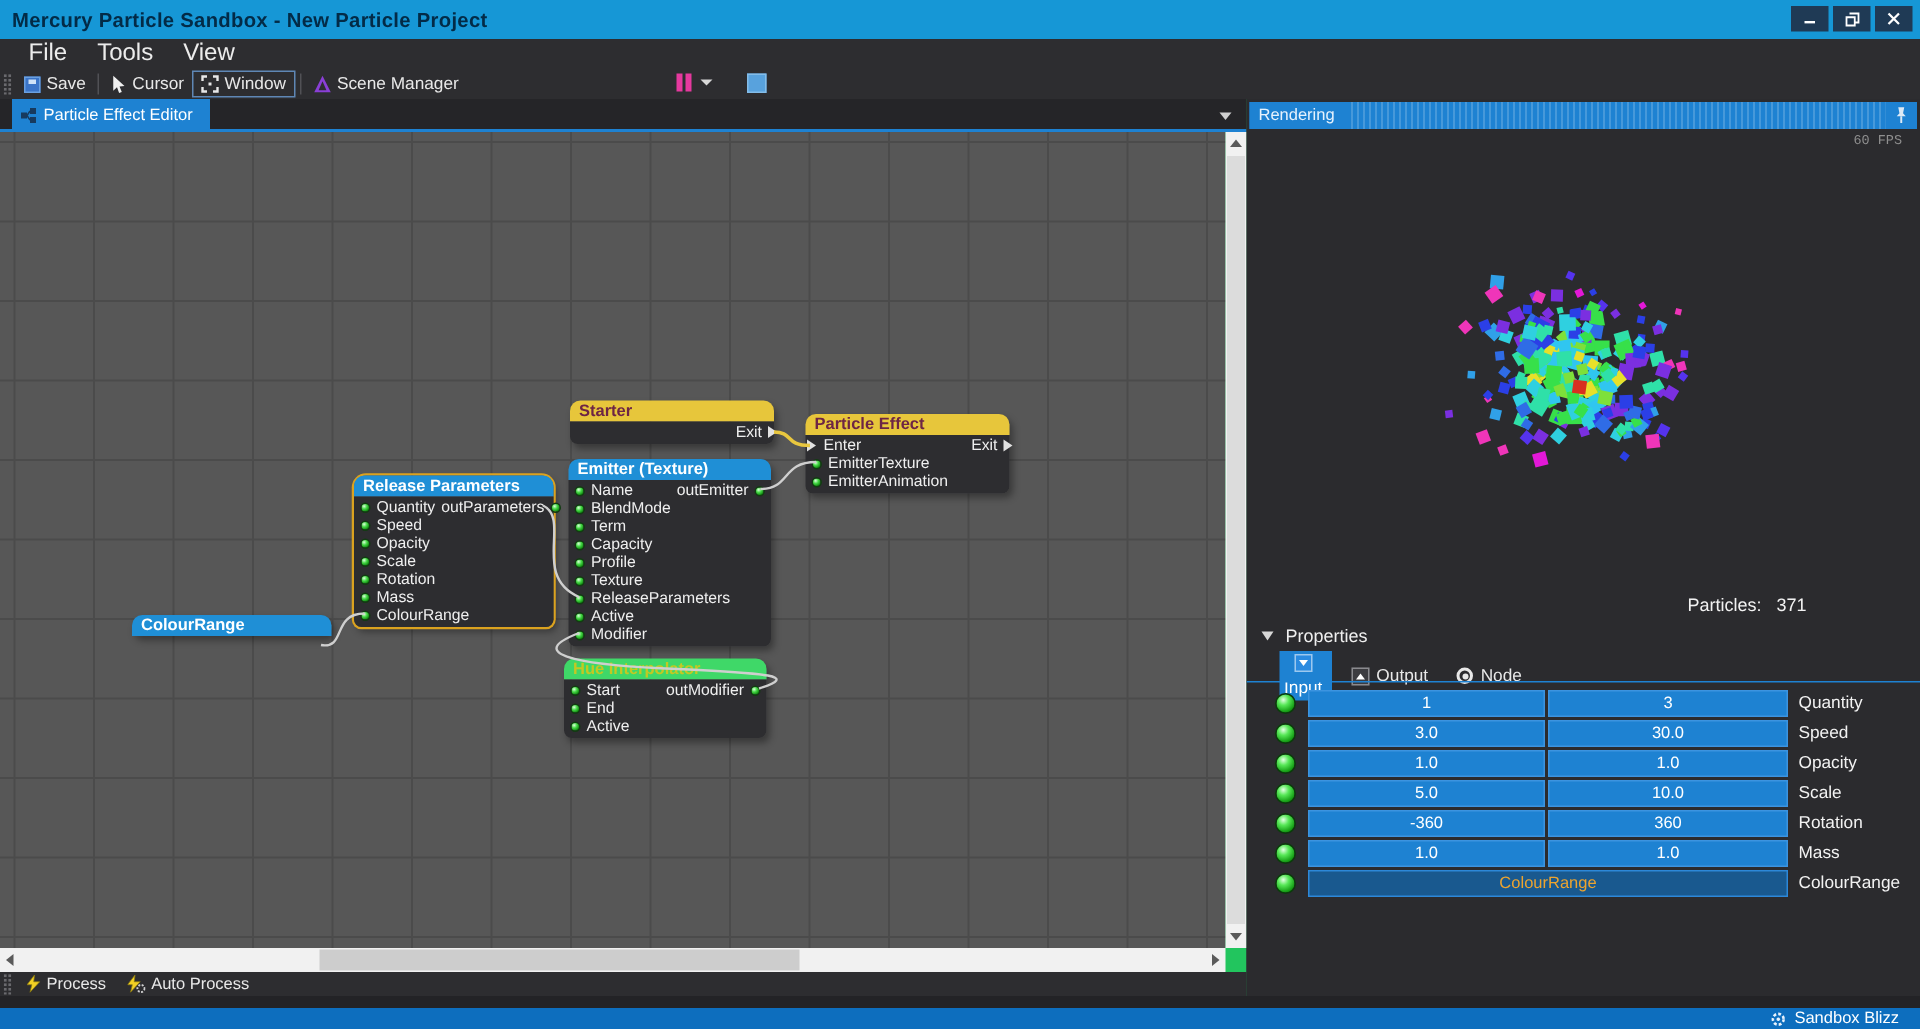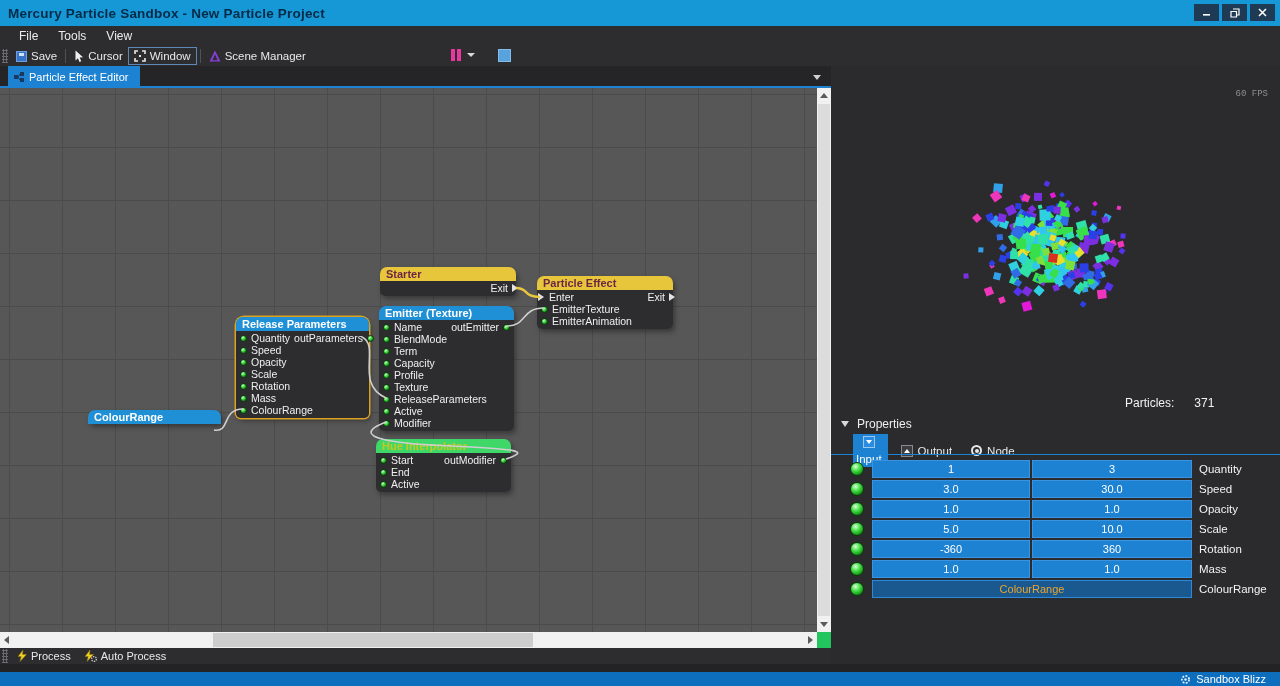--- a/index.html
+++ b/index.html
@@ -11,21 +11,21 @@
   .titlebar { position:absolute; left:0; top:0; width:100%; height:26px; background:#1697d6;
     display:flex; align-items:center; }
   .titlebar .title { color:#032b47; font-size:13.5px; font-weight:bold; padding-left:8px; letter-spacing:.2px; }
   .winbtns { position:absolute; right:5px; top:4px; display:flex; gap:3px; }
   .winbtn { width:25px; height:17px; background:#1f3a55; display:flex; align-items:center; justify-content:center; cursor:pointer; }
   .winbtn svg { display:block; }
 
   
   .menubar { position:absolute; left:0; top:26px; width:100%; height:20px; background:#2d2d30;
     display:flex; align-items:center; padding-left:10px; gap:2px; }
-  .menuitem { color:#ececec; font-size:12px; padding:2px 9px; }
+  .menuitem { color:#ececec; font-size:16px; padding:2px 9px; }
 
   
   .toolbar { position:absolute; left:0; top:46px; width:100%; height:20px; background:#2d2d30;
     display:flex; align-items:center; color:#e8e8e8; font-size:11.5px; }
   .grip { width:6px; height:14px; margin:0 3px 0 2px;
     background-image:radial-gradient(circle, #6a6a6e 1px, transparent 1.2px);
     background-size:3px 3px; }
   .tbtn { display:flex; align-items:center; gap:4px; padding:2px 5px; }
   .tbtn.outlined { border:1px solid #5f87b5; }
   .tsep { width:1px; height:14px; background:#515155; margin:0 3px; }
@@ -94,21 +94,21 @@
   .rightpanel { position:absolute; left:831px; top:0; width:449px; height:598px; background:#2b2b2e; }
   .render-header { position:absolute; left:2px; top:2px; width:445px; height:18px; background:#1e82d2;
     background-image:repeating-linear-gradient(90deg, rgba(255,255,255,.18) 0 1px, transparent 1px 4px);
     display:flex; align-items:center; }
   .render-header .rh-label { background:#1e82d2; color:#e6f2fd; font-size:11px; padding:0 8px 0 6px; height:18px; line-height:18px; }
   .pin { margin-left:auto; background:#1e82d2; height:18px; display:flex; align-items:center; padding:0 6px; }
   .render-area { position:absolute; left:0; top:20px; width:449px; height:578px; overflow:hidden; }
   .fps { position:absolute; right:12px; top:3px; color:#8f8f8f; font-size:9px;font-family:Liberation Mono, monospace; }
   .particles { position:absolute; left:0; top:0; width:449px; height:330px; }
   .particle { position:absolute; }
-  .pcount { position:absolute; left:294px; top:310px; color:#f2f2f2; font-size:12px; display:flex; gap:20px; }
+  .pcount { position:absolute; left:294px; top:310px; color:#f2f2f2; font-size:12px; display:flex; gap:10px; }
   .props-head { position:absolute; left:10px; top:331px; display:flex; align-items:center; gap:8px; color:#efefef; font-size:12px; }
   .tri-down { width:0; height:0; border-left:4.5px solid transparent; border-right:4.5px solid transparent; border-top:6px solid #d8d8d8; }
   .ptabs { position:absolute; left:22px; top:348px; display:flex; align-items:center; gap:10px; color:#e8e8e8; font-size:11.5px; }
   .ptab { display:flex; align-items:center; gap:5px; padding:2px 6px 2px 3px; }
   .ptab.active { background:#1e82d2; color:#fff;flex-direction:column; }
   .ptab-underline { position:absolute; left:0; top:368px; width:449px; height:1px; background:#1e82d2; }
   .icon-io { width:12px; height:12px; display:flex; align-items:center; justify-content:center; }
   .icon-io.in { background:#2b8be0; border:1px solid #9cc8ee; }
   .icon-io.out { background:#3c3c40; border:1px solid #8a8a8e; }
   .chev-d { width:0; height:0; border-left:3.5px solid transparent; border-right:3.5px solid transparent; border-top:4.5px solid #fff; }
@@ -388,20 +388,29 @@
           <svg width="12" height="12" viewBox="0 0 12 12">
               <polygon points="5,0 0,6.5 3.2,6.5 2,11.5 8.5,4.5 4.5,4.5" fill="#f2d024" stroke="#8a7a10" stroke-width="0.5"></polygon>
               <circle cx="9" cy="9" r="2.4" fill="none" stroke="#cfcfcf" stroke-width="1.3" stroke-dasharray="1.3 1"></circle>
             </svg>
           <span>Auto Process</span>
         </span>
       </div>
     </div>
 
     <div class="rightpanel">
+      <div class="render-header">
+        <span class="rh-label">Rendering</span>
+        <span class="pin">
+          <svg width="9" height="12" viewBox="0 0 9 12">
+              <path d="M2.5 0.5 h4 l-0.8 4 l1.8 2 h-6 l1.8 -2 z" fill="#dce9f5"></path>
+              <path d="M4.5 6.5 V11" stroke="#dce9f5" stroke-width="1.3"></path>
+            </svg>
+        </span>
+      </div>
       <div class="render-area">
         <span class="fps">60 FPS</span>
         <div class="particles" id="particles">
             <i class="particle" style="left: 191.435px; top: 170.552px; width: 6.43955px; height: 6.43955px; background: rgb(232, 224, 42); transform: translate(-50%, -50%) rotate(49.7993deg);"></i>
             <i class="particle" style="left: 197.14px; top: 162.941px; width: 6.75948px; height: 6.75948px; background: rgb(232, 224, 42); transform: translate(-50%, -50%) rotate(48.1266deg);"></i>
             <i class="particle" style="left: 220.338px; top: 149.036px; width: 6.74571px; height: 6.74571px; background: rgb(47, 208, 224); transform: translate(-50%, -50%) rotate(49.3111deg);"></i>
             <i class="particle" style="left: 234.292px; top: 182.482px; width: 8.74628px; height: 8.74628px; background: rgb(48, 198, 240); transform: translate(-50%, -50%) rotate(82.9084deg);"></i>
             <i class="particle" style="left: 190.943px; top: 127.729px; width: 7.84008px; height: 7.84008px; background: rgb(47, 108, 230); transform: translate(-50%, -50%) rotate(33.2072deg);"></i>
             <i class="particle" style="left: 239.951px; top: 175.556px; width: 5.83275px; height: 5.83275px; background: rgb(232, 224, 42); transform: translate(-50%, -50%) rotate(11.9964deg);"></i>
             <i class="particle" style="left: 214.451px; top: 138.656px; width: 10.5282px; height: 10.5282px; background: rgb(126, 224, 58); transform: translate(-50%, -50%) rotate(49.3085deg);"></i>

